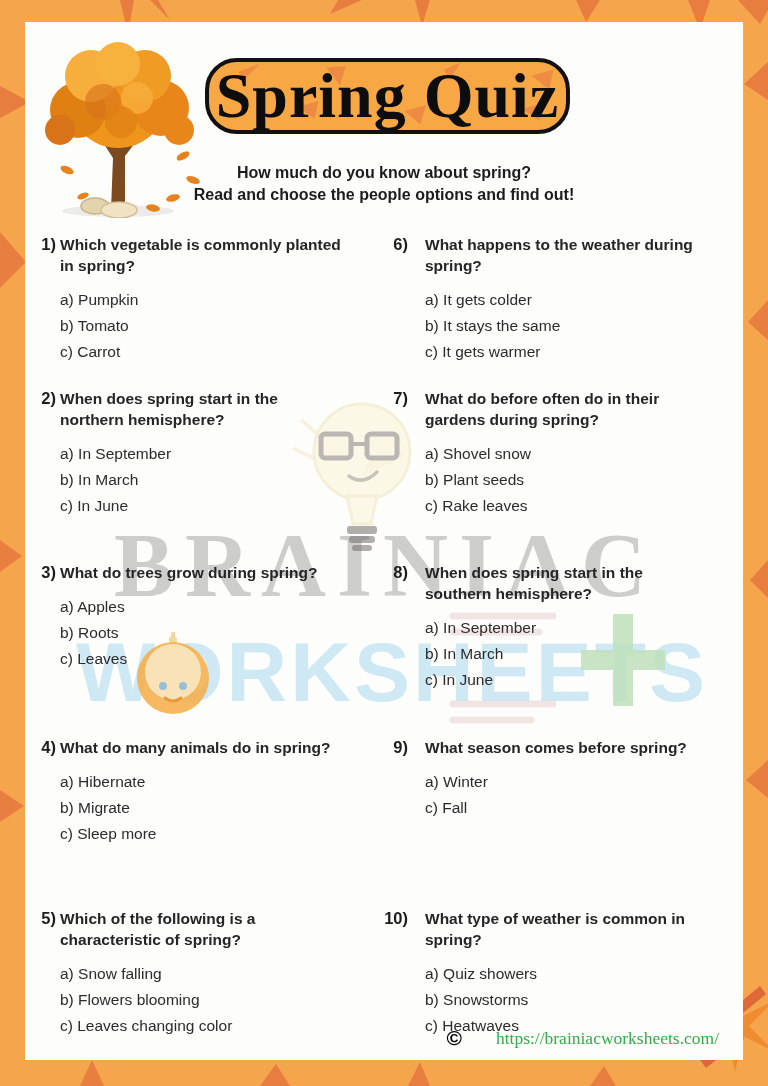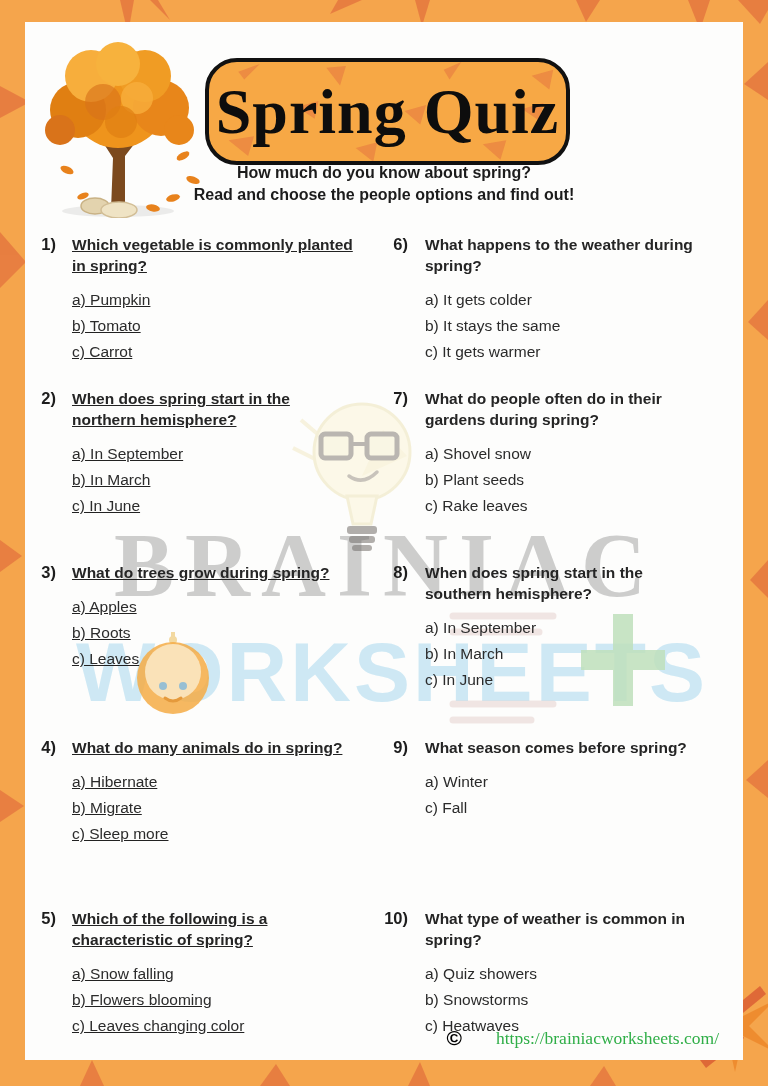--- a/index.html
+++ b/index.html
@@ -11,21 +11,21 @@
   
   .border-deco{position:absolute;inset:0;z-index:0;}
   
   .page{
     position:absolute;left:25px;top:22px;width:718px;height:1038px;
     background:#FDFDFC;z-index:1;
   }
   
   .tree{position:absolute;left:8px;top:16px;width:170px;height:180px;}
   .title-box{
-    position:absolute;left:180px;top:36px;width:365px;height:107px;
+    position:absolute;left:180px;top:36px;width:365px;height:76px;
     background:#F7A845;border:4px solid #111;border-radius:32px;
     display:flex;align-items:center;justify-content:center;
     box-sizing:border-box;overflow:hidden;
   }
   .title-box svg.box-streaks{position:absolute;inset:0;}
   .title-text{
     position:relative;
     font-family:"Liberation Serif",serif;font-weight:700;
     font-size:64px;color:#0d0d0d;letter-spacing:1px;white-space:nowrap;
   }
@@ -46,21 +46,21 @@
     font-weight:700;font-size:84px;letter-spacing:3px;
     color:#bfe2f2;opacity:.75;white-space:nowrap;
   }
   .wm-ball{left:108px;top:608px;width:80px;height:86px;}
   .wm-plus{left:556px;top:592px;width:84px;height:92px;opacity:.85;}
   .wm-lines{left:418px;top:586px;width:130px;height:120px;opacity:.5;}
   
   .question{position:absolute;display:flex;z-index:2;color:#222;}
   .q-col1{left:0;}
   .q-col1 .q-num{width:31px;}
-  .q-col1 .q-body{margin-left:16px;text-decoration:underline;}
+  .q-col1 .q-body{margin-left:4px;}
   .q-col2{left:340px;}
   .q-col2 .q-num{width:43px;}
   .q-col2 .q-body{margin-left:17px;}
   .q-num{
     font-weight:700;font-size:16.5px;line-height:21px;
     text-align:right;flex:none;color:#1d1d1d;
   }
   .q-text{
     width:285px;font-weight:700;font-size:15.5px;line-height:21px;color:#252525;
   }
@@ -278,21 +278,21 @@
         <div class="q-option">a) It gets colder</div>
         <div class="q-option">b) It stays the same</div>
         <div class="q-option">c) It gets warmer</div>
       </div>
     </div>
   </div>
 
   <div class="question q-col2" style="top:366px">
     <div class="q-num">7)</div>
     <div class="q-body">
-      <div class="q-text">What do people often do in their gardens during spring?</div>
+      <div class="q-text">What do before often do in their gardens during spring?</div>
       <div class="q-options">
         <div class="q-option">a) Shovel snow</div>
         <div class="q-option">b) Plant seeds</div>
         <div class="q-option">c) Rake leaves</div>
       </div>
     </div>
   </div>
 
   <div class="question q-col2" style="top:540px">
     <div class="q-num">8)</div>

